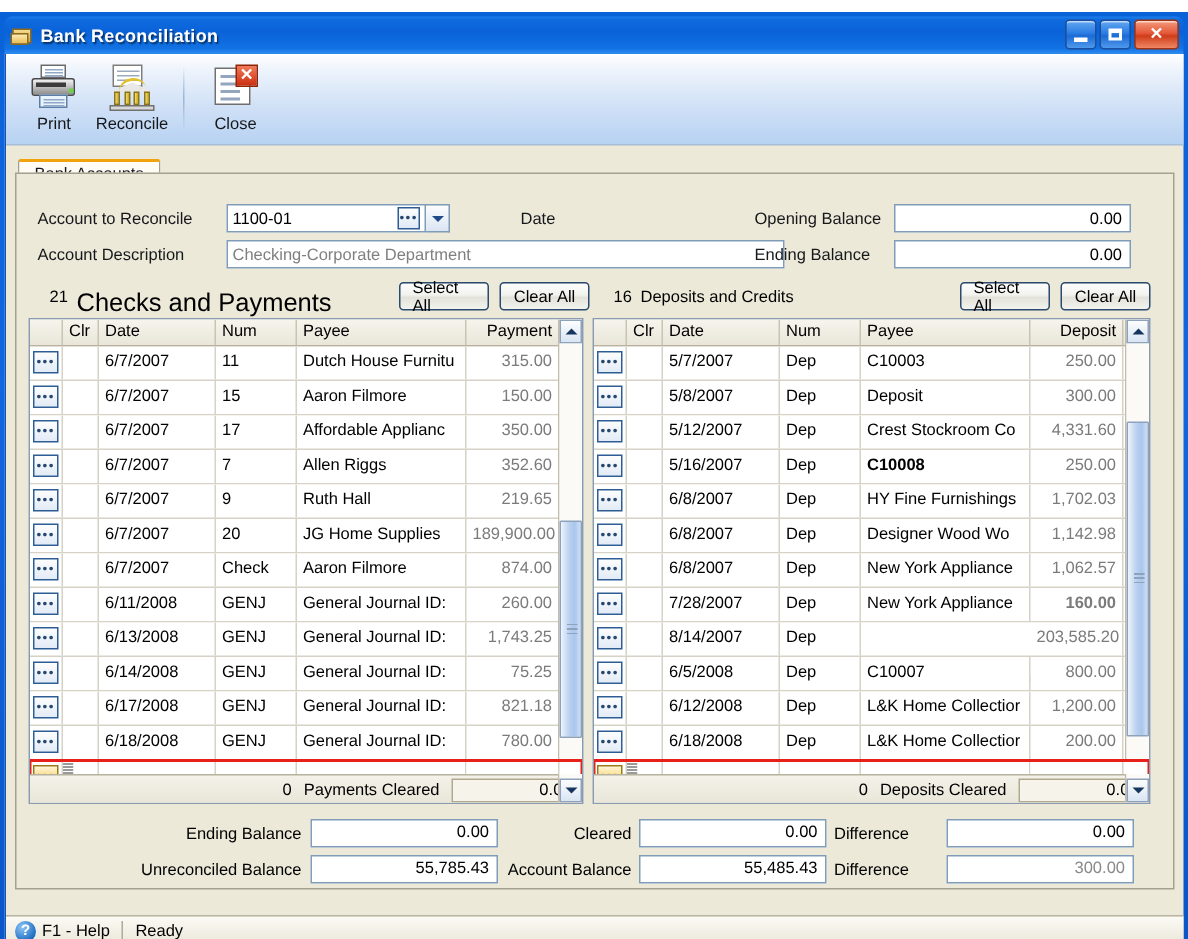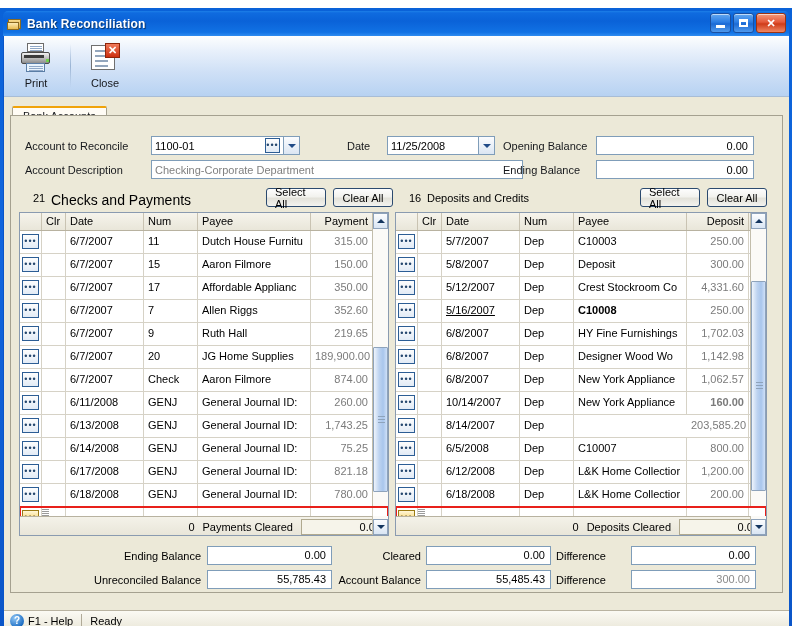--- a/index.html
+++ b/index.html
@@ -292,20 +292,39 @@
             <div class="led"></div>
           <div class="out">
               <i style="top:2px"></i>
               <i style="top:4px"></i>
               <i style="top:6px"></i>
             </div>
         </div>
         <span class="tb-label">Print</span>
       </div>
 
+      <div class="tb-item">
+        <div class="icon32 ico-rec">
+          <div class="doc">
+              <i style="top:3px"></i>
+              <i style="top:6px"></i>
+              <i style="top:9px"></i>
+            </div>
+          <div class="roof"></div>
+          <div class="swoosh"></div>
+          <div class="cols">
+              <b></b>
+              <b></b>
+              <b></b>
+              <b></b>
+            </div>
+          <div class="base"></div>
+        </div>
+        <span class="tb-label">Reconcile</span>
+      </div>
 
       <div class="tb-sep"></div>
 
       <div class="tb-item">
         <div class="icon32 ico-close">
           <div class="doc">
               <i style="top:4px"></i>
               <i style="top:9px"></i>
               <i style="top:14px"></i>
               <i style="top:19px"></i>
@@ -327,46 +346,38 @@
         <div class="field" style="width:133px;">
           <span>1100-01</span>
           <span class="lookup">•••</span>
         </div>
         <div class="dropbtn">
             <span class="car"></span>
           </div>
       </div>
 
       <div class="lbl" style="position:absolute;left:336px;top:24px;">Date</div>
-      <div style="position:absolute;left:376px;top:20px;display:flex;">
-        <div class="field" style="width:92px;">
-          <span>11/25/2008</span>
-        </div>
-        <div class="dropbtn">
-            <span class="car"></span>
-          </div>
-      </div>
 
       <div class="lbl" style="position:absolute;left:492px;top:24px;">Opening Balance</div>
       <div class="field num" style="position:absolute;left:585px;top:20px;width:158px;">
         <span>0.00</span>
       </div>
 
       <div class="lbl" style="position:absolute;left:14px;top:48px;">Account Description</div>
       <div class="field ro" style="position:absolute;left:140px;top:44px;width:372px;">
         <span>Checking-Corporate Department</span>
       </div>
 
       <div class="lbl" style="position:absolute;left:492px;top:48px;">Ending Balance</div>
       <div class="field num" style="position:absolute;left:585px;top:44px;width:158px;">
         <span>0.00</span>
       </div>
 
       <div style="position:absolute;left:22px;top:76px;font-size:11px;">21</div>
-      <div style="position:absolute;left:40px;top:76px;font-size:14px;">Checks and Payments</div>
+      <div style="position:absolute;left:40px;top:76px;font-size:17px;">Checks and Payments</div>
       <div class="btn" style="position:absolute;left:255px;top:72px;width:60px;">Select All</div>
       <div class="btn" style="position:absolute;left:322px;top:72px;width:60px;">Clear All</div>
 
       <div style="position:absolute;left:398px;top:76px;font-size:11px;">16</div>
       <div style="position:absolute;left:416px;top:76px;font-size:11px;">Deposits and Credits</div>
       <div class="btn" style="position:absolute;left:629px;top:72px;width:60px;">Select All</div>
       <div class="btn" style="position:absolute;left:696px;top:72px;width:60px;">Clear All</div>
 
       <div class="grid-wrap" id="left-grid" style="left:8px;top:96px;width:370px;height:324px;">
         <div class="grid-head" id="left-head">
@@ -568,21 +579,21 @@
               <div class="gc" style="width: 78px;">5/12/2007</div>
               <div class="gc" style="width: 54px;">Dep</div>
               <div class="gc" style="width: 113px;">Crest Stockroom Co</div>
               <div class="gc r" style="width: 62px;">4,331.60</div>
             </div>
             <div class="grow">
               <div class="gc" style="width: 22px; padding: 0px;">
                 <div class="ellbtn">•••</div>
               </div>
               <div class="gc" style="width: 24px;"></div>
-              <div class="gc" style="width: 78px; text-decoration: underline;">5/16/2007</div>
+              <div class="gc" style="width: 78px;">5/16/2007</div>
               <div class="gc" style="width: 54px;">Dep</div>
               <div class="gc" style="width: 113px; font-weight: bold;">C10008</div>
               <div class="gc r" style="width: 62px;">250.00</div>
             </div>
             <div class="grow">
               <div class="gc" style="width: 22px; padding: 0px;">
                 <div class="ellbtn">•••</div>
               </div>
               <div class="gc" style="width: 24px;"></div>
               <div class="gc" style="width: 78px;">6/8/2007</div>
@@ -608,21 +619,21 @@
               <div class="gc" style="width: 78px;">6/8/2007</div>
               <div class="gc" style="width: 54px;">Dep</div>
               <div class="gc" style="width: 113px;">New York Appliance</div>
               <div class="gc r" style="width: 62px;">1,062.57</div>
             </div>
             <div class="grow">
               <div class="gc" style="width: 22px; padding: 0px;">
                 <div class="ellbtn">•••</div>
               </div>
               <div class="gc" style="width: 24px;"></div>
-              <div class="gc" style="width: 78px;">10/14/2007</div>
+              <div class="gc" style="width: 78px;">7/28/2007</div>
               <div class="gc" style="width: 54px;">Dep</div>
               <div class="gc" style="width: 113px;">New York Appliance</div>
               <div class="gc r" style="width: 62px; font-weight: bold;">160.00</div>
             </div>
             <div class="grow">
               <div class="gc" style="width: 22px; padding: 0px;">
                 <div class="ellbtn">•••</div>
               </div>
               <div class="gc" style="width: 24px;"></div>
               <div class="gc" style="width: 78px;">8/14/2007</div>

